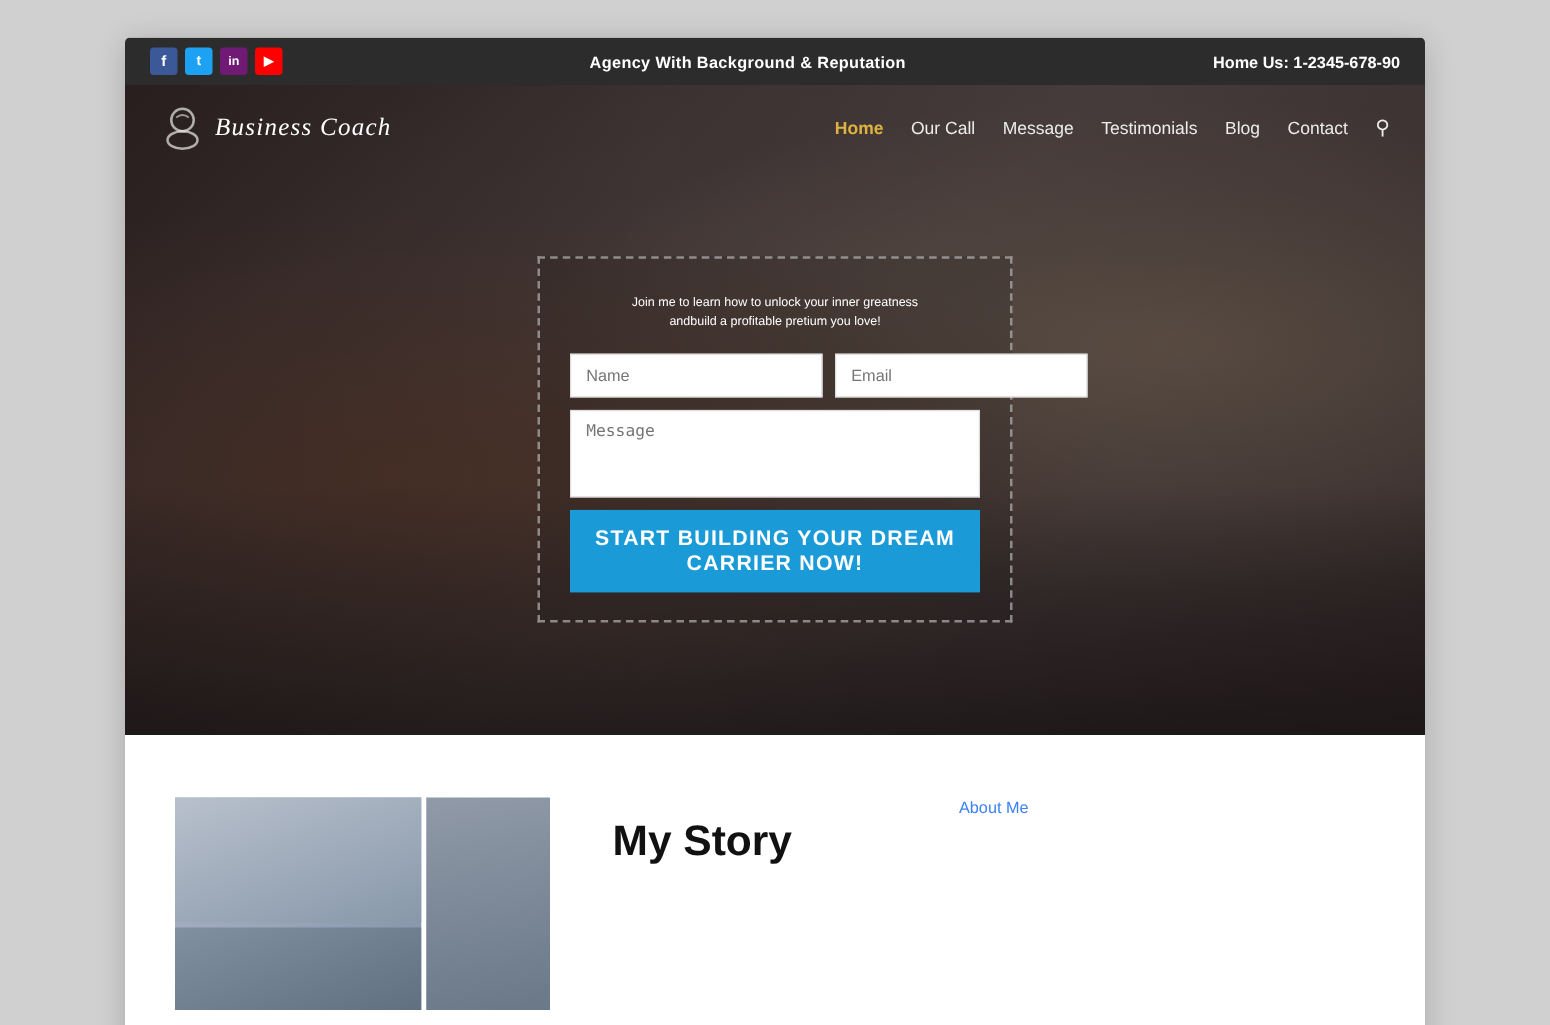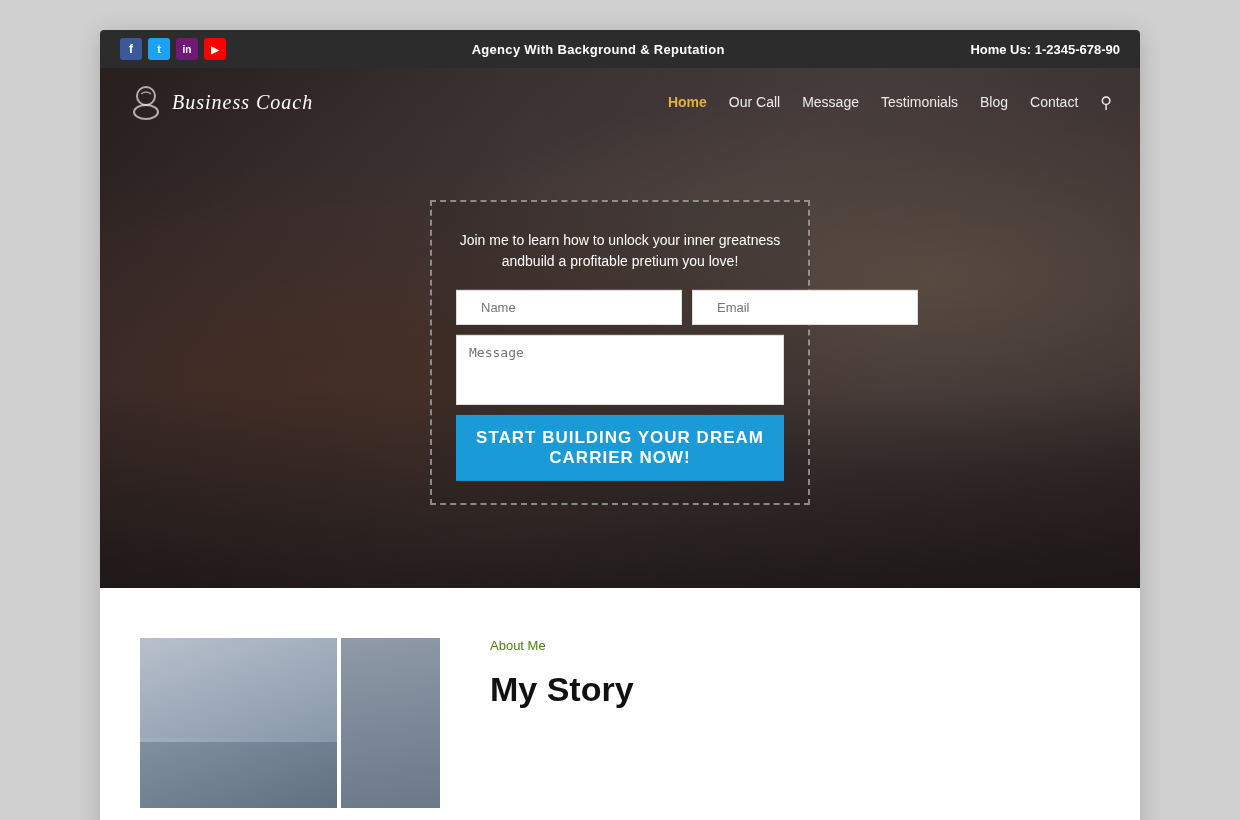--- a/index.html
+++ b/index.html
@@ -163,37 +163,37 @@
       text-align: center;
       width: 380px;
     }
     .hero-dashed-box {
       border: 2px dashed rgba(180,180,180,0.7);
       padding: 28px 24px 22px;
       background: rgba(20,20,20,0.15);
     }
     .hero-headline {
       color: #fff;
-      font-size: 14px;
+      font-size: 10px;
       line-height: 1.5;
       margin-bottom: 18px;
       font-weight: normal;
     }
     .hero-form {
       display: flex;
       flex-direction: column;
       gap: 10px;
     }
     .hero-form-row {
       display: flex;
       gap: 10px;
     }
     .hero-input {
       flex: 1;
-      padding: 9px 24px;
+      padding: 9px 12px;
       border: 1px solid #ddd;
       background: #fff;
       font-size: 13px;
       color: #555;
       outline: none;
     }
     .hero-textarea {
       width: 100%;
       padding: 9px 12px;
       border: 1px solid #ddd;
@@ -247,24 +247,25 @@
     .img-tile-1 { background: linear-gradient(160deg, #a0aab8 0%, #7888a0 100%); }
     .img-tile-2 { background: linear-gradient(160deg, #9098a8 0%, #687888 100%); }
     .img-col-2 {
       flex: 0.6;
       background: linear-gradient(135deg, #7888a0 0%, #607080 100%);
     }
     .about-text-area {
       flex: 1;
     }
     .about-label {
-      color: #4d7c0f;
-      font-size: 13px;
-      margin-bottom: 18px;
+      color: #3b82f6;
+      font-size: 13px;
+      margin-bottom: 2px;
       display: block;
+      text-align: center;
     }
     .about-title {
       font-size: 34px;
       font-weight: 900;
       color: #111;
       line-height: 1.1;
     }
     .about-body {
       font-size: 13px;
       color: #555;

